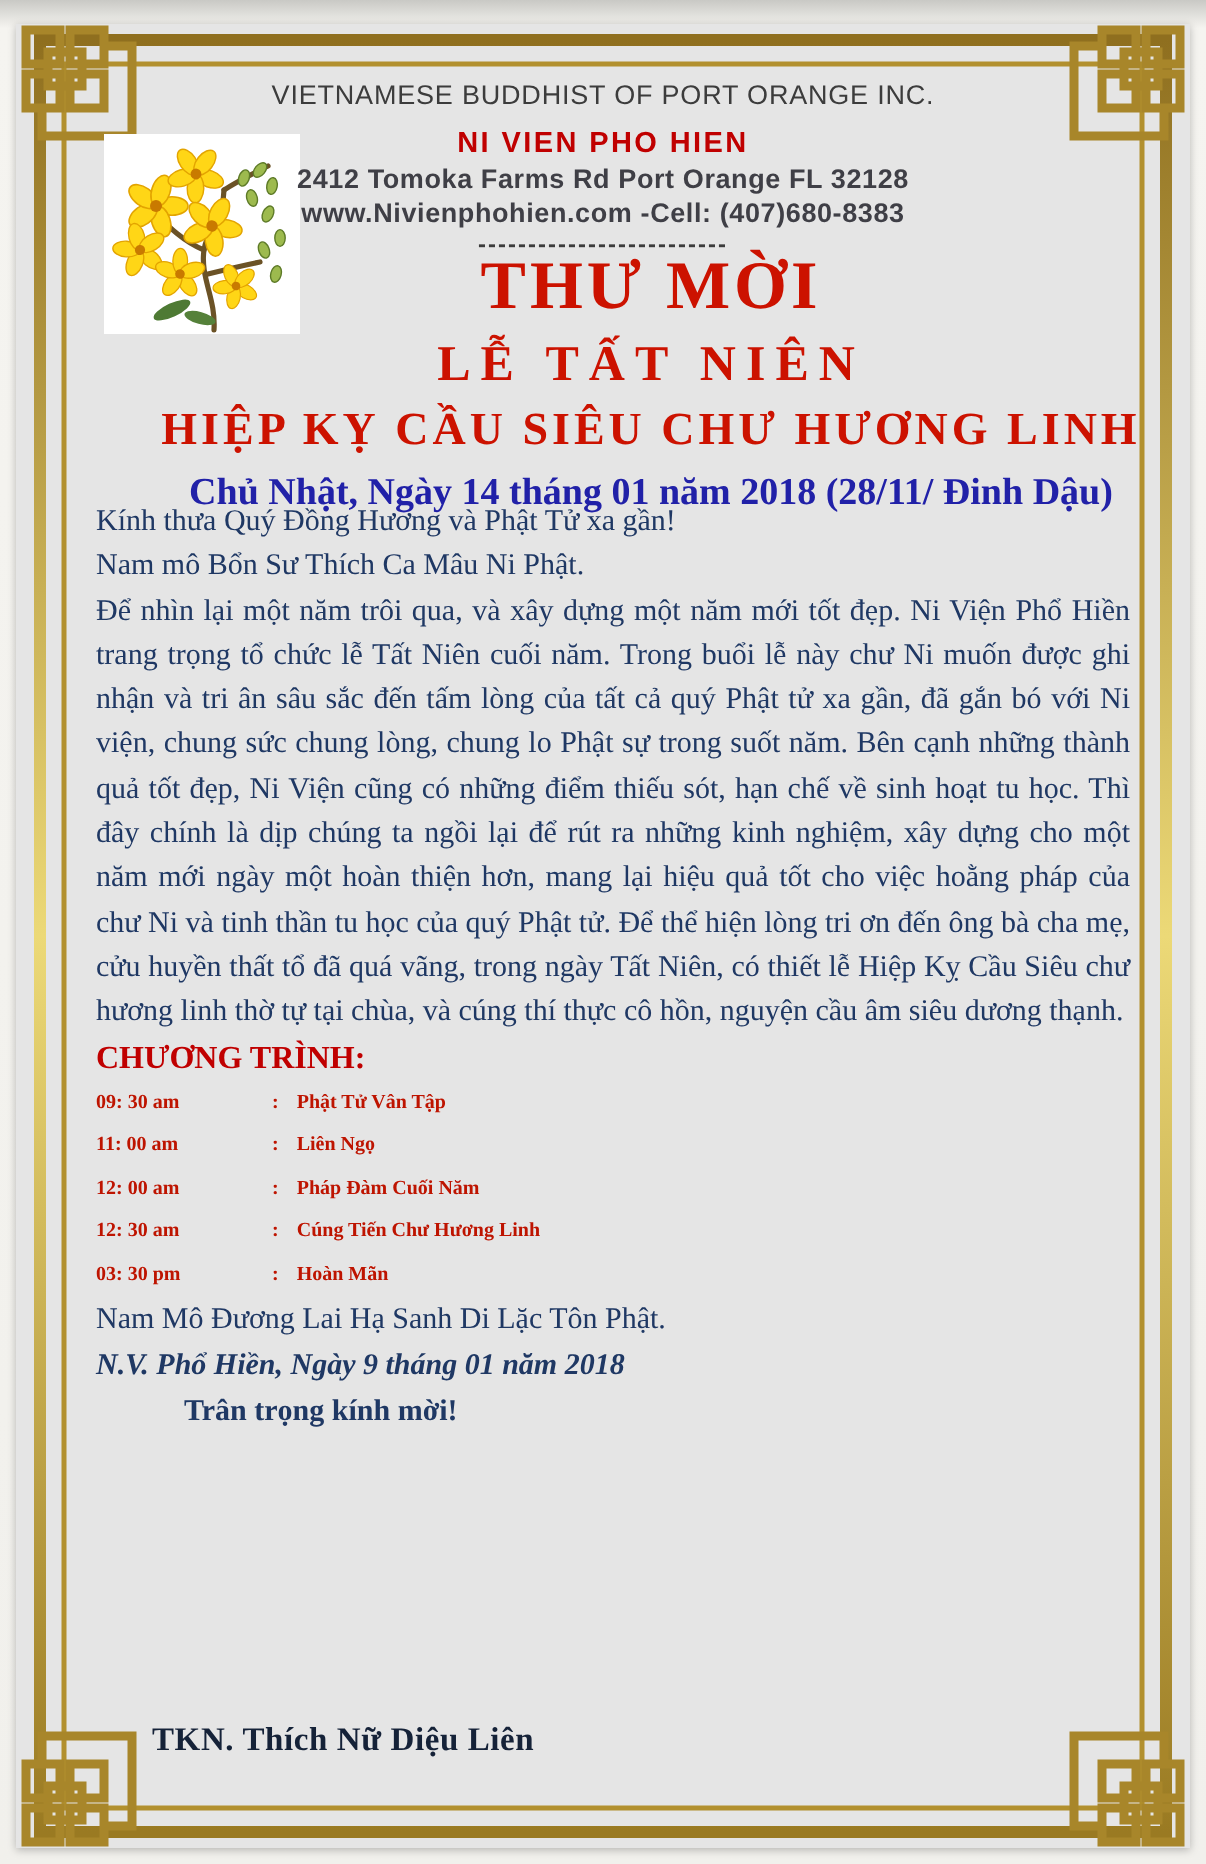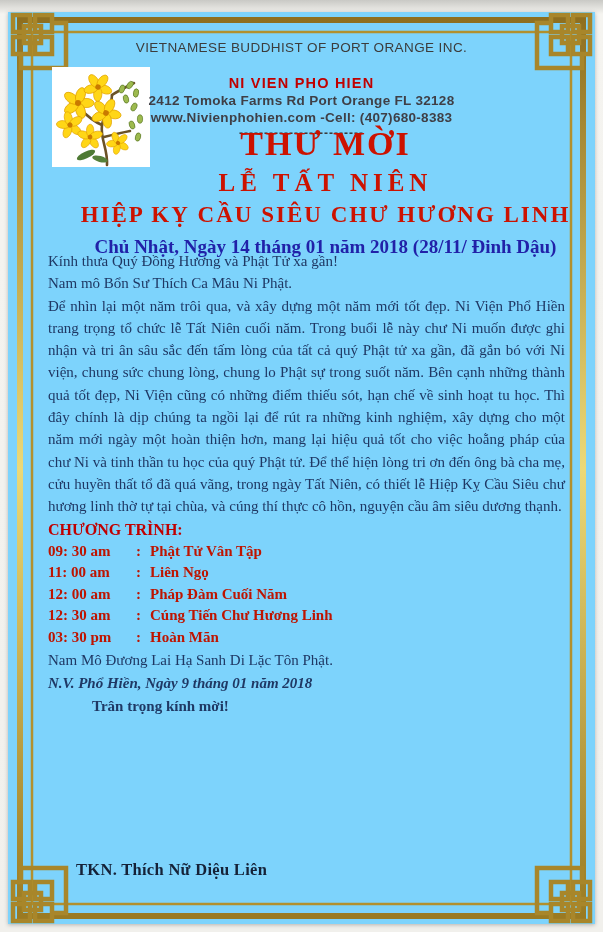--- a/index.html
+++ b/index.html
@@ -3,44 +3,44 @@
 <meta charset="utf-8">
 <style>
   html,body{margin:0;padding:0;}
   body{
     width:603px;height:932px;overflow:hidden;position:relative;
     background:linear-gradient(180deg,#c9c9c5 0px,#f5f4f0 14px,#f1f0ec 100%);
     font-family:"Liberation Serif","DejaVu Serif",serif;
   }
   .page{
     position:absolute;left:8px;top:12px;width:587px;height:912px;
-    background:#7dd3fc;
+    background:#e5e5e5;
     box-shadow:0 1px 4px rgba(0,0,0,0.25);
   }
   .frame{position:absolute;left:0;top:0;pointer-events:none;}
   .flower{position:absolute;left:44px;top:55px;}
   .sans{font-family:"Liberation Sans","DejaVu Sans",sans-serif;}
 
   .header{position:absolute;left:0;right:0;top:28px;text-align:center;}
   .org{font-size:13.5px;color:#3c3c3c;letter-spacing:.4px;}
-  .temple{font-size:14.5px;font-weight:bold;color:#c00000;letter-spacing:1.2px;margin-top:20px;text-align:center;}
+  .temple{font-size:14.5px;font-weight:bold;color:#c00000;letter-spacing:1.2px;margin-top:9px;text-align:center;}
   .addr{font-size:13.5px;color:#3f3f46;font-weight:600;margin-top:2px;letter-spacing:.3px;}
   .divider{font-size:12px;color:#3c3c3c;letter-spacing:1px;margin-top:1px;font-weight:bold;}
 
   .titleblock{position:absolute;left:0;right:0;top:112px;text-align:center;font-weight:bold;margin-left:48px;}
   .t1{font-size:34px;color:#cc1200;letter-spacing:2px;line-height:40px;}
   .t2{font-size:25px;color:#cc1200;letter-spacing:5px;margin-top:4px;line-height:30px;}
   .t3{font-size:23px;color:#cc1200;letter-spacing:2px;margin-top:2px;line-height:29px;}
   .t4{font-size:19px;color:#2121a8;margin-top:5px;line-height:25px;}
 
   .content{position:absolute;left:40px;right:30px;top:238px;color:#1f3864;font-size:15px;line-height:22.3px;}
   .content p{margin:0;}
   .just{text-align:justify;}
   .sched-head{color:#c00000;font-weight:bold;font-size:16px;line-height:23px;}
-  .srow{color:#be1400;font-weight:bold;font-size:15px;line-height:21.6px;}
+  .srow{color:#be1400;font-weight:bold;font-size:10px;line-height:21.6px;}
   .stime{display:inline-block;width:88px;}
   .ssep{display:inline-block;margin-right:9px;}
   .homage{line-height:23px;}
   .dateline{font-style:italic;font-weight:bold;line-height:23px;}
   .invite{font-weight:bold;padding-left:44px;line-height:23px;}
   .signature{
     position:absolute;left:68px;top:848px;
     font-weight:bold;font-size:16.5px;color:#152238;letter-spacing:.3px;
   }
 </style>

